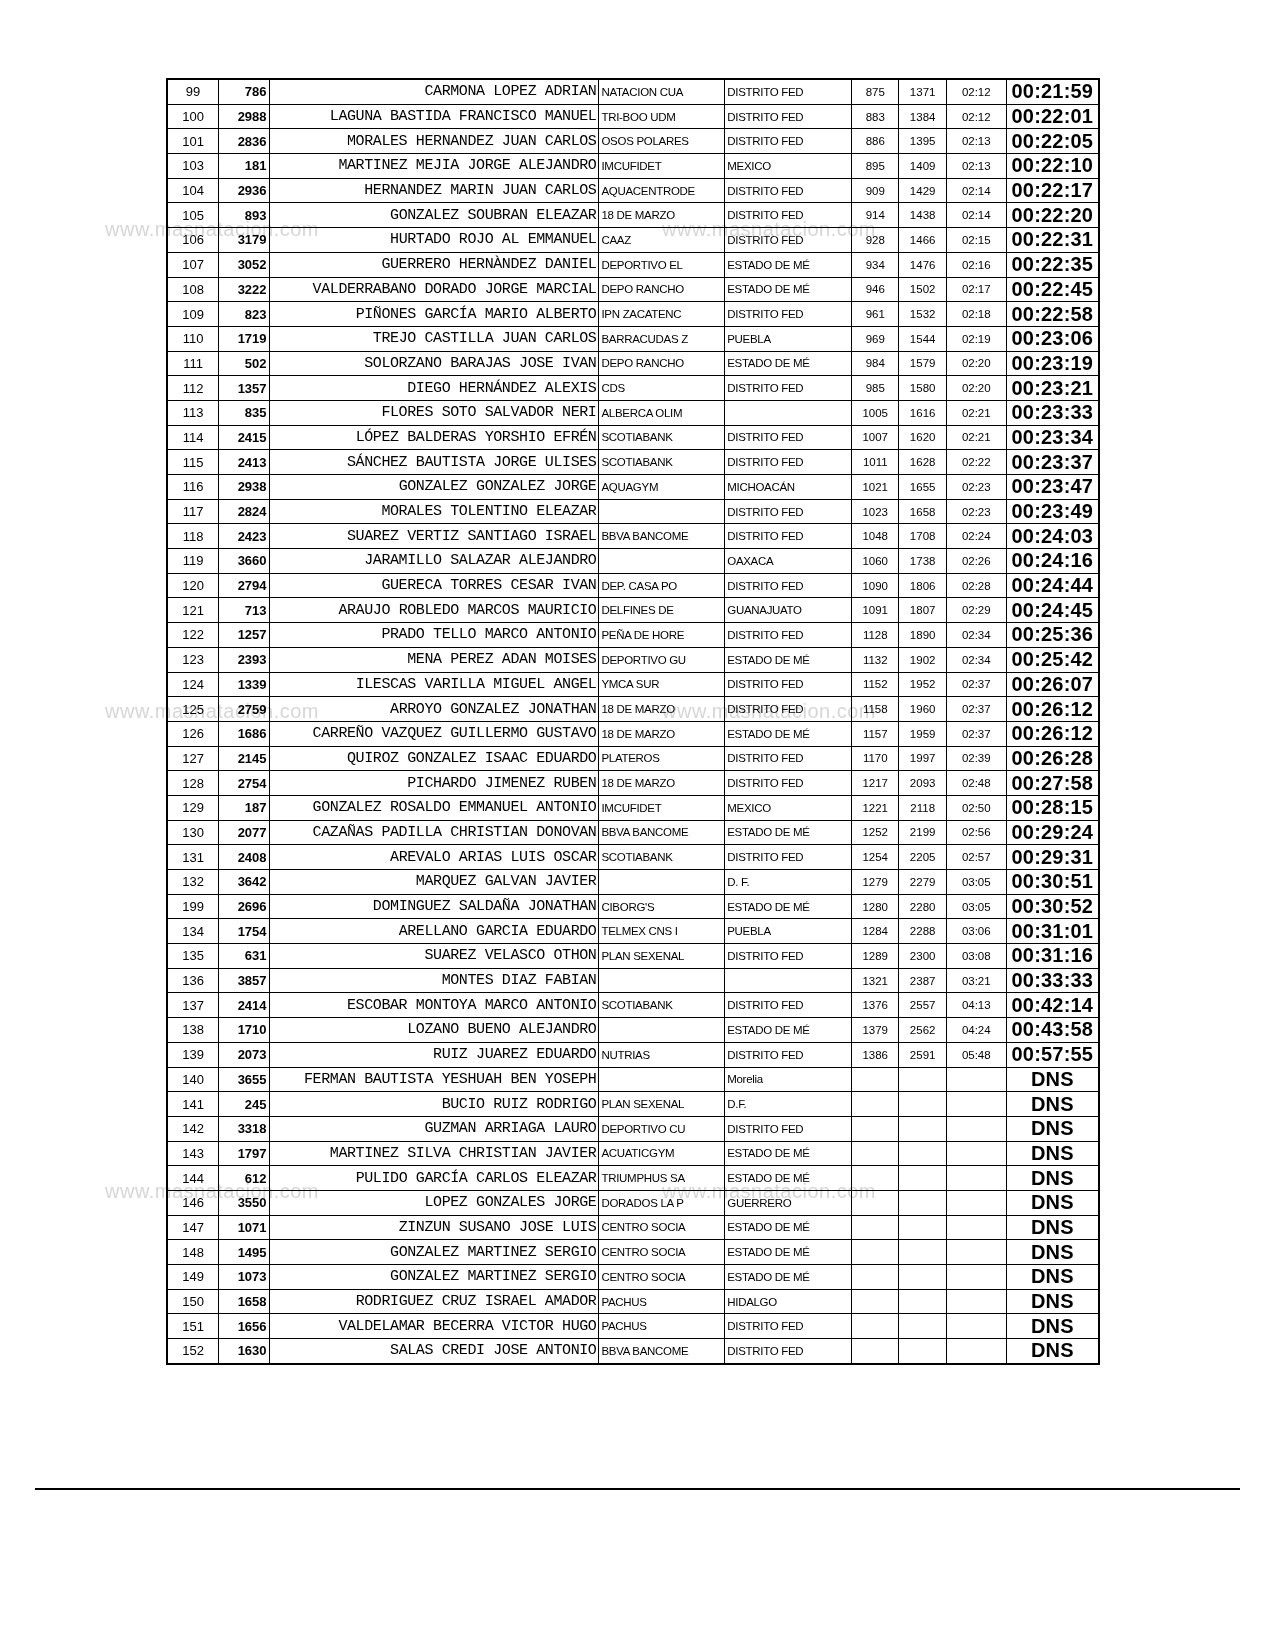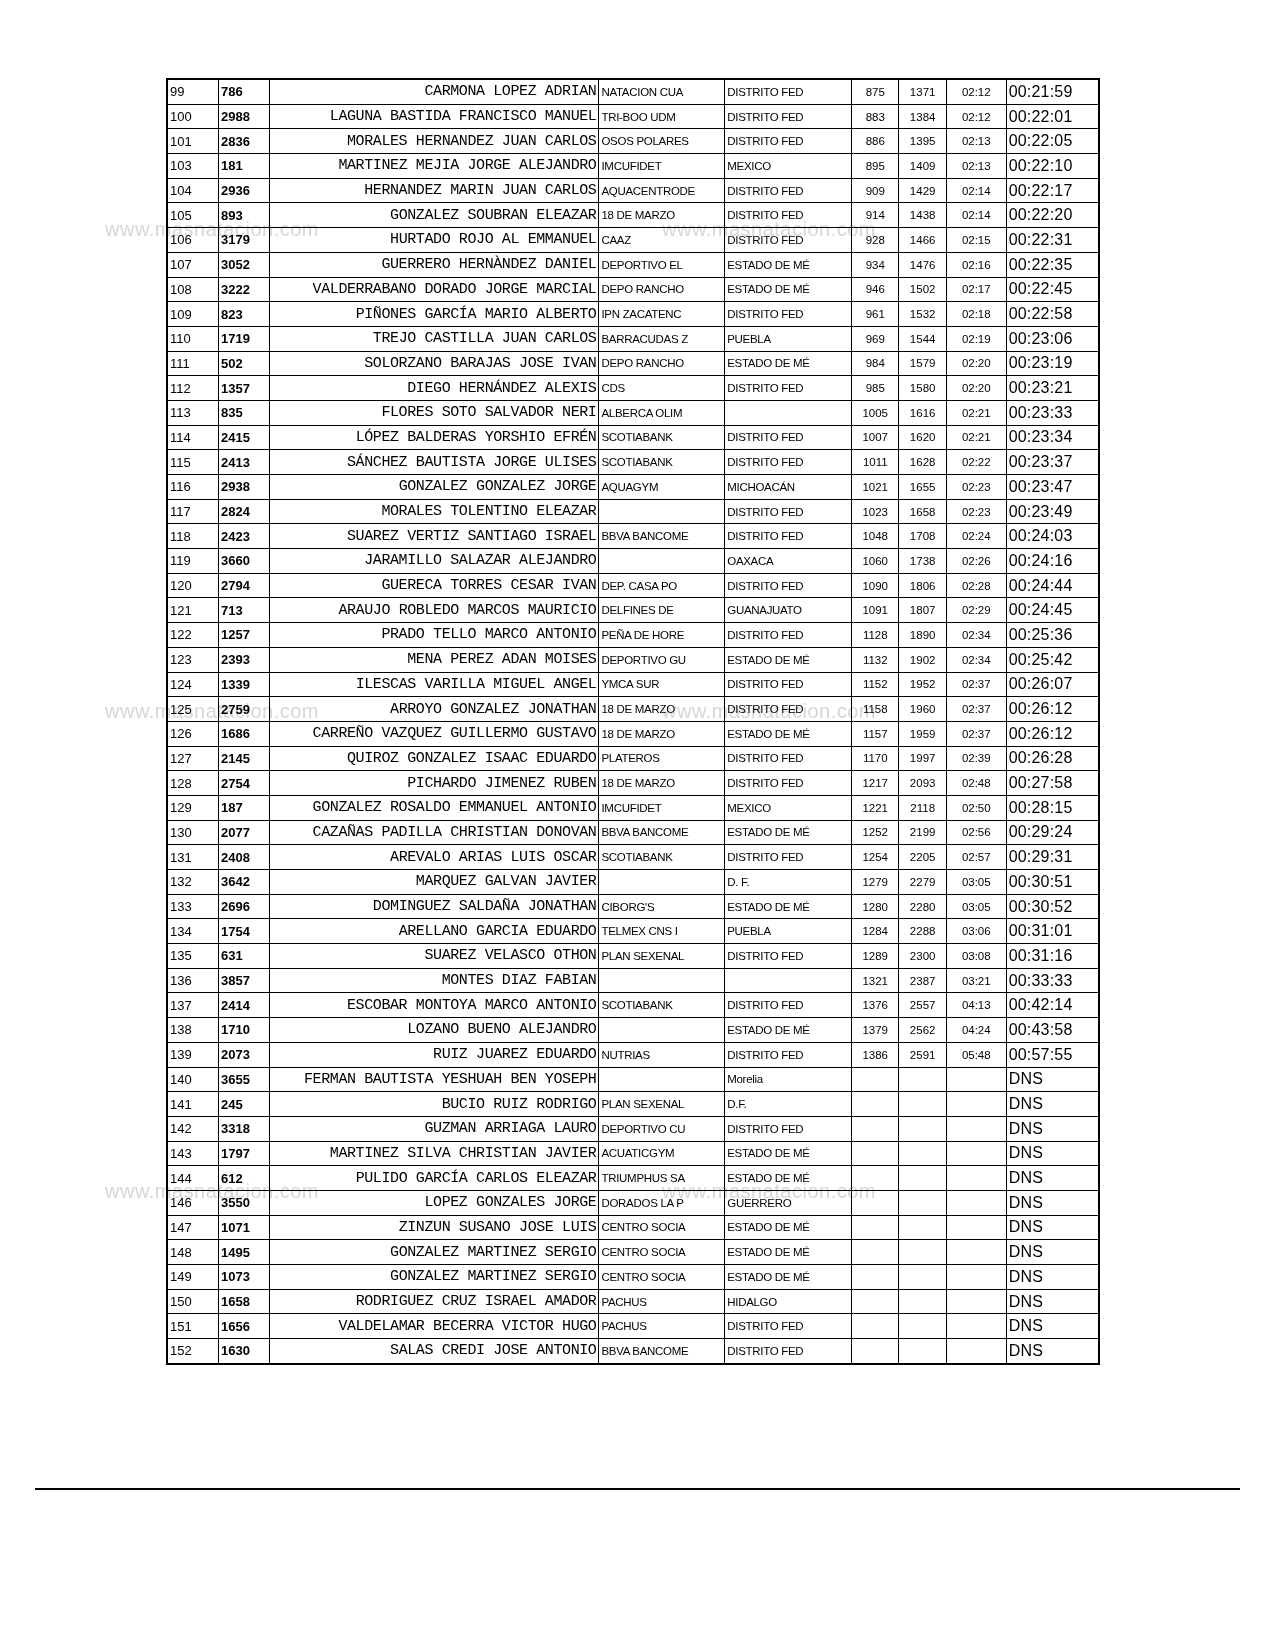--- a/index.html
+++ b/index.html
@@ -24,26 +24,26 @@
   
   table.results{
     position:absolute;left:166px;top:78px;width:934px;
     border-collapse:collapse;table-layout:fixed;
     border:2px solid #000;
   }
   table.results td{
     border:1px solid #000;height:23.7px;padding:0 2px;
     overflow:hidden;white-space:nowrap;vertical-align:middle;
   }
-  .c-place{text-align:left;font-size:13px;margin-left:45px;}
-  .c-bib{text-align:left;font-weight:bold;font-size:13px;}
+  .c-place{text-align:center;font-size:13px;margin-left:45px;}
+  .c-bib{text-align:right;font-weight:bold;font-size:13px;}
   .c-name{text-align:right;font-size:15px;letter-spacing:-0.4px;padding-left:3px;font-family:Liberation Mono, monospace;}
   .c-team,.c-state{text-align:left;font-size:11.5px;letter-spacing:-0.3px;padding-left:3px;}
   .c-n1,.c-n2,.c-pace{text-align:center;font-size:11.5px;}
-  .c-time{text-align:left;font-weight:normal;font-size:16px;padding-right:5px;letter-spacing:0.2px;}
+  .c-time{text-align:center;font-weight:bold;font-size:20px;padding-right:5px;letter-spacing:0.2px;}
 
   .rule{position:absolute;left:35px;top:1488px;width:1205px;height:2px;background:#000;}
 </style>
 </head>
 <body>
 
 <div class="page">
 
   <span class="wm wm1">www.masnatacion.com</span>
   <span class="wm wm2">www.masnatacion.com</span>
@@ -422,21 +422,21 @@
           <td class="c-bib">3642</td>
           <td class="c-name">MARQUEZ GALVAN JAVIER</td>
           <td class="c-team"></td>
           <td class="c-state">D. F.</td>
           <td class="c-n1">1279</td>
           <td class="c-n2">2279</td>
           <td class="c-pace">03:05</td>
           <td class="c-time">00:30:51</td>
         </tr>
         <tr>
-          <td class="c-place">133</td>
+          <td class="c-place">199</td>
           <td class="c-bib">2696</td>
           <td class="c-name">DOMINGUEZ SALDAÑA JONATHAN</td>
           <td class="c-team">CIBORG'S</td>
           <td class="c-state">ESTADO DE MÉ</td>
           <td class="c-n1">1280</td>
           <td class="c-n2">2280</td>
           <td class="c-pace">03:05</td>
           <td class="c-time">00:30:52</td>
         </tr>
         <tr>

